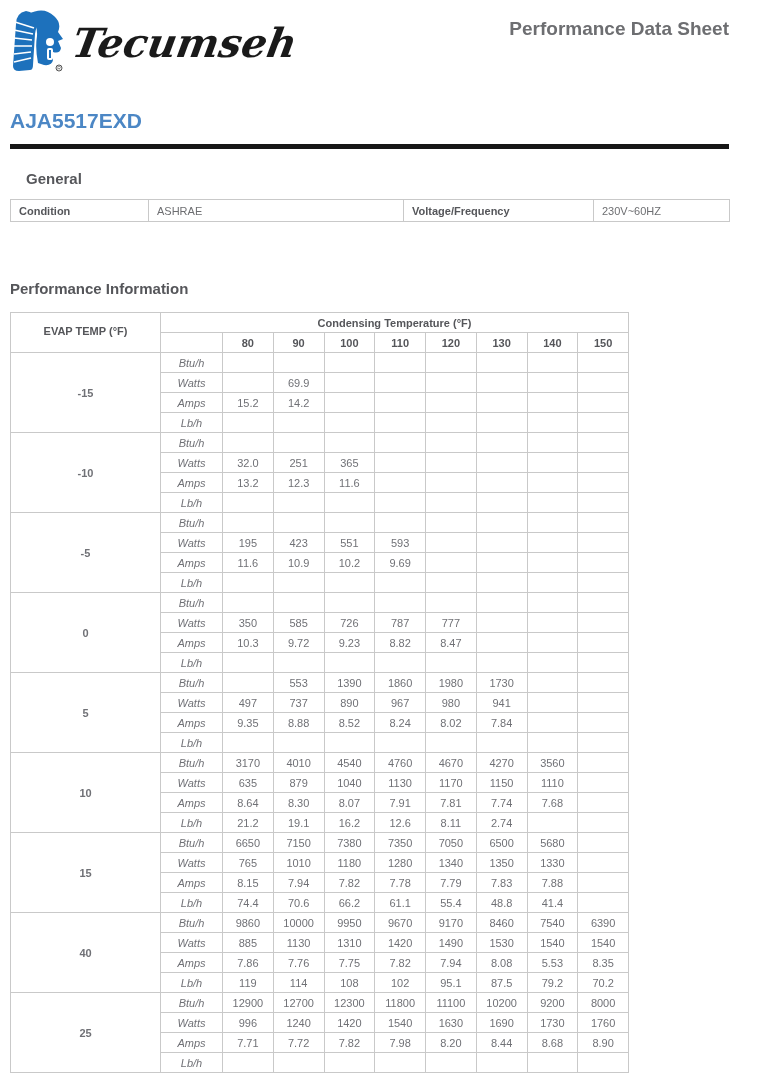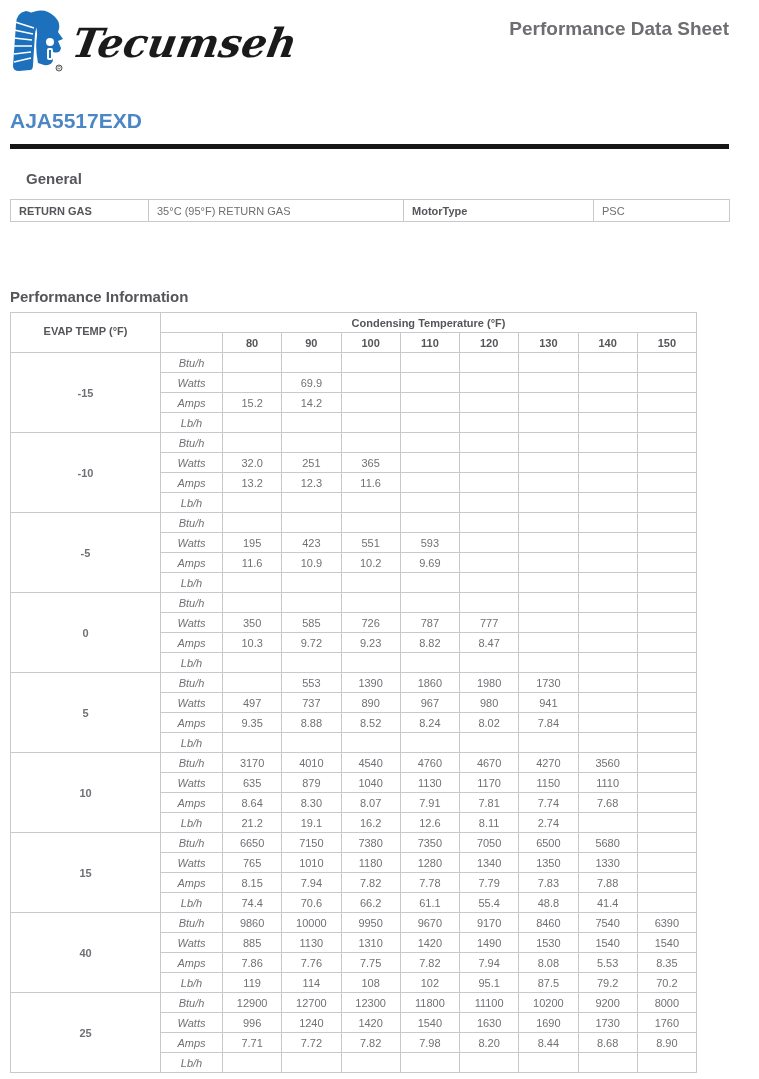--- a/index.html
+++ b/index.html
@@ -19,23 +19,23 @@
     transform:skewX(-10deg); line-height:1;
   }
   .pds-title { color:#6d6e71; font-size:19px; font-weight:bold; padding-top:10px;text-align:right; }
 
   
   .model-title { position:absolute; top:109px; left:0; color:#4c87c5; font-size:21px; font-weight:bold; }
   .black-rule { position:absolute; top:144px; left:0; width:719px; height:5px; background:#161616; }
 
   .section-heading { color:#55565a; font-size:15px; font-weight:bold; }
   .general-heading { position:absolute; top:170px; left:0;margin-left:16px; }
-  .perf-heading { position:absolute; top:288px; left:0; }
-
-  table { border-collapse:collapse; table-layout:fixed; width:687px; }
+  .perf-heading { position:absolute; top:280px; left:0; }
+
+  table { border-collapse:collapse; table-layout:fixed; width:619px; }
   td, th { border:1px solid #c9c9c9; font-weight:normal; overflow:hidden; white-space:nowrap; }
 
   
   .general-table { position:absolute; top:199px; left:0; }
   .general-table td { height:22px; font-size:11px; padding-left:8px; text-align:left; vertical-align:middle; color:#6d6e71; }
   .general-table td.lbl { font-weight:bold; color:#55565a; }
 
   
   .perf-table { position:absolute; top:312px; left:0; }
   .perf-table th, .perf-table td { height:20px; font-size:11px; text-align:center; vertical-align:middle; }
@@ -76,24 +76,24 @@
 
   <table class="general-table">
     <colgroup>
         <col style="width:138px">
         <col style="width:255px">
         <col style="width:190px">
         <col style="width:136px">
       </colgroup>
     <tbody>
       <tr>
-        <td class="lbl">RETURN GAS</td>
-        <td>35°C (95°F) RETURN GAS</td>
-        <td class="lbl">MotorType</td>
-        <td>PSC</td>
+        <td class="lbl">Condition</td>
+        <td>ASHRAE</td>
+        <td class="lbl">Voltage/Frequency</td>
+        <td>230V~60HZ</td>
       </tr>
     </tbody>
   </table>
 
   <div class="section-heading perf-heading">Performance Information</div>
 
   <table class="perf-table">
     <colgroup>
       <col style="width:150px">
         <col style="width:62px">

